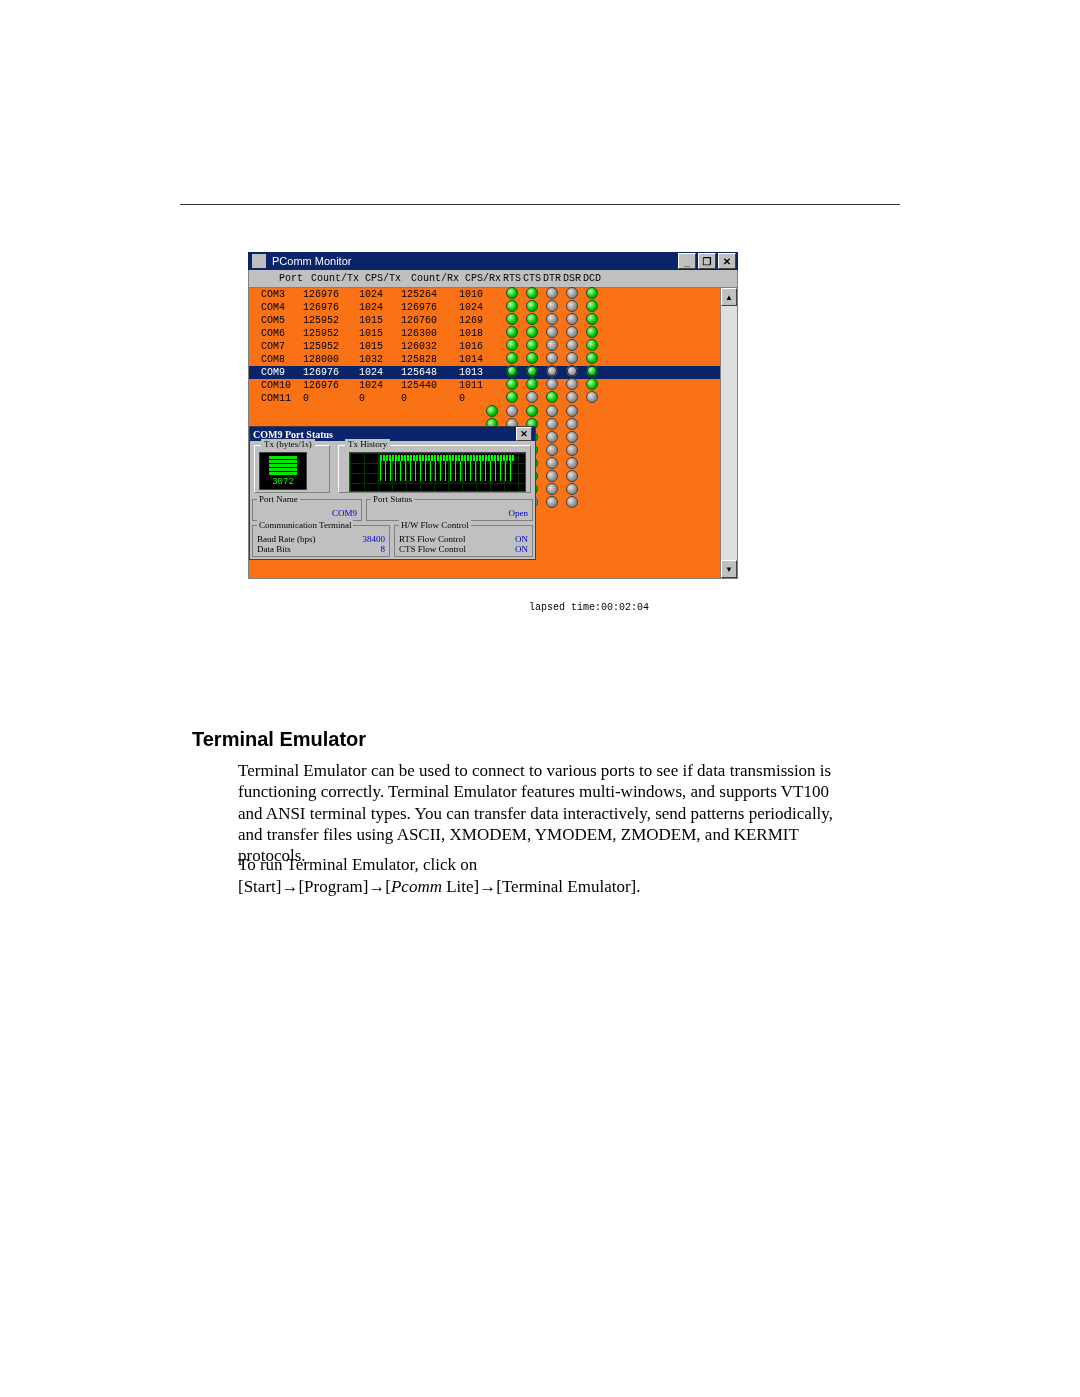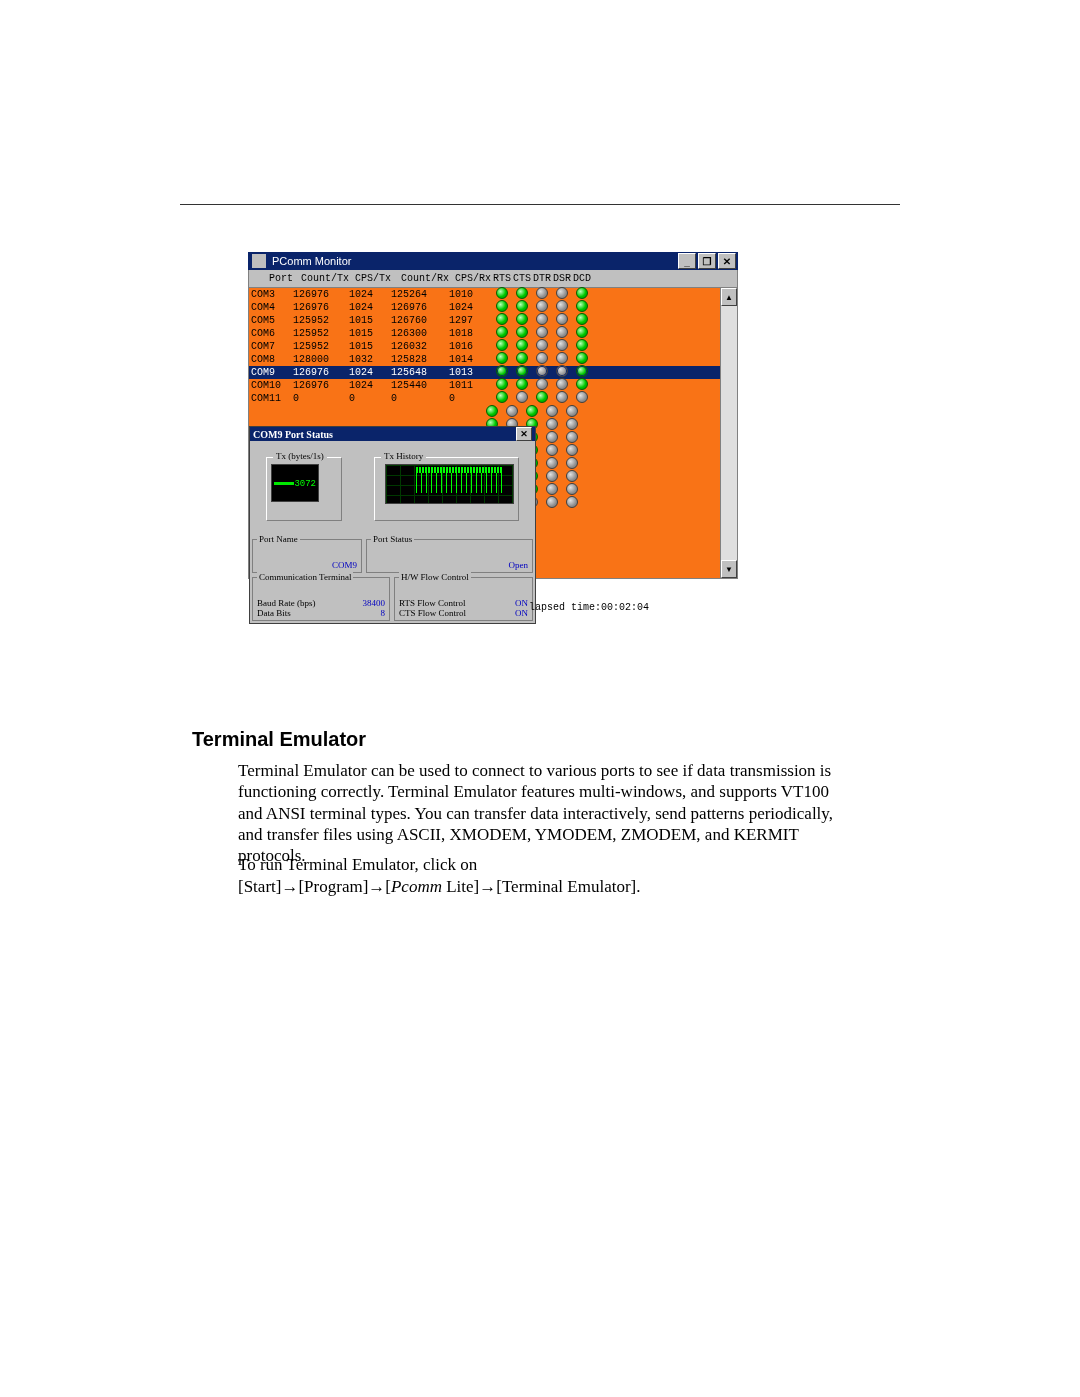--- a/index.html
+++ b/index.html
@@ -38,56 +38,56 @@
 
 
 .vscroll{position:absolute;right:0;top:0;bottom:0;width:16px;background:#dfdfdf;border-left:1px solid #808080}
 .vscroll .arr{height:16px;background:#c0c0c0;border:1px solid #fff;border-right-color:#404040;border-bottom-color:#404040;display:flex;align-items:center;justify-content:center;font:8px Arial}
 .vscroll .track{flex:1}
 
 
 .childwin{position:absolute;left:0;top:156px;width:285px;background:#c0c0c0;border:1px solid #404040;font:10px Tahoma,Arial}
 .childwin .ctb{height:14px;background:#0a246a;color:#fff;font:bold 10px Tahoma;display:flex;align-items:center;padding:0 3px}
 .childwin .ctb .cx{margin-left:auto;width:14px;height:12px;background:#c0c0c0;border:1px solid #fff;border-right-color:#404040;border-bottom-color:#404040;display:flex;align-items:center;justify-content:center;color:#000;font:bold 9px Arial}
-.group{border:1px solid #808080;border-top-color:#fff;border-left-color:#fff;margin:16px;position:relative;padding:6px 4px 16px}
+.group{border:1px solid #808080;border-top-color:#fff;border-left-color:#fff;margin:4px;position:relative;padding:6px 4px 0}
 .group>.lbl{position:absolute;top:-7px;left:6px;background:#c0c0c0;padding:0 3px;font:9px Tahoma;color:#000}
 
 
-.lcd{width:48px;height:38px;background:#000;border:1px solid #404040;padding:2px;box-sizing:border-box;display:flex;flex-direction:row;justify-content:flex-end;align-items:center}
+.lcd{width:48px;height:38px;background:#000;border:1px solid #404040;padding:2px;box-sizing:border-box;display:flex;flex-direction:column;justify-content:flex-end;align-items:center}
 .lcd .bar{width:28px;height:3px;background:#00e800;margin-top:1px}
 .lcd .val{font:9px "Courier New";color:#00ff00;margin-top:2px}
 
 
 .hist{flex:1;height:38px;background:#000;border:1px solid #404040;margin-left:6px;position:relative;overflow:hidden}
 .hist .grid{position:absolute;inset:0;background:
   repeating-linear-gradient(to right,#003800 0,#003800 1px,transparent 1px,transparent 14px),
   repeating-linear-gradient(to bottom,#003800 0,#003800 1px,transparent 1px,transparent 10px)}
 .hist .trace{position:absolute;left:30px;right:10px;top:2px;height:6px;background:repeating-linear-gradient(to right,#00ff00 0,#00ff00 2px,transparent 2px,transparent 3px)}
 .hist .trace2{top:8px;height:20px;background:repeating-linear-gradient(to right,#00ff00 0,#00ff00 1px,transparent 1px,transparent 5px)}
 
 
 .row2{display:flex}
-.smallgrp{border:1px solid #808080;margin:2px;position:relative;padding:20px 4px 2px;font:9px Tahoma}
+.smallgrp{border:1px solid #808080;margin:2px;position:relative;padding:8px 4px 2px;font:9px Tahoma}
 .smallgrp .lbl{position:absolute;top:-6px;left:4px;background:#c0c0c0;padding:0 2px}
 .valblue{color:#0000c0;float:right}
 
 .elapsed{position:absolute;left:280px;top:332px;font:10px "Courier New";color:#000}
 
 
 .section-h{position:absolute;left:192px;top:728px;font:bold 20px Arial,Helvetica,sans-serif}
 .para{position:absolute;left:238px;top:760px;width:610px;font:17px/1.25 "Times New Roman";}
 .para2{position:absolute;left:238px;top:854px;width:610px;font:17px/1.3 "Times New Roman"}
 .para2 .arrow{font-family:Arial}
 .para2 .bi{font-weight:normal}
 .para2 .it{font-style:italic;font-family:"Monotype Corsiva","Times New Roman";}
 
 .footer{position:absolute;left:138px;top:1150px;font:20px Arial,Helvetica,sans-serif}
 
 
-.c-port{width:42px;text-align:left;padding-left:2px}
+.c-port{width:42px;text-align:left;padding-left:12px}
 .c-tx{width:56px}
 .c-ctx{width:42px}
 .c-rx{width:58px}
 .c-crx{width:42px}
 .c-led{width:20px;text-align:center}
 </style>
 </head>
 <body>
 
 <div class="page">
@@ -140,21 +140,21 @@
             <span class="c-led"><span class="led-on"></span></span>
             <span class="c-led"><span class="led-off"></span></span>
             <span class="c-led"><span class="led-off"></span></span>
             <span class="c-led"><span class="led-on"></span></span>
           </div>
           <div class="portrow">
             <span class="c-port">COM5</span>
             <span class="c-tx">125952</span>
             <span class="c-ctx">1015</span>
             <span class="c-rx">126760</span>
-            <span class="c-crx">1297</span>
+            <span class="c-crx">1269</span>
             <span class="c-led"><span class="led-on"></span></span>
             <span class="c-led"><span class="led-on"></span></span>
             <span class="c-led"><span class="led-off"></span></span>
             <span class="c-led"><span class="led-off"></span></span>
             <span class="c-led"><span class="led-on"></span></span>
           </div>
           <div class="portrow">
             <span class="c-port">COM6</span>
             <span class="c-tx">125952</span>
             <span class="c-ctx">1015</span>

